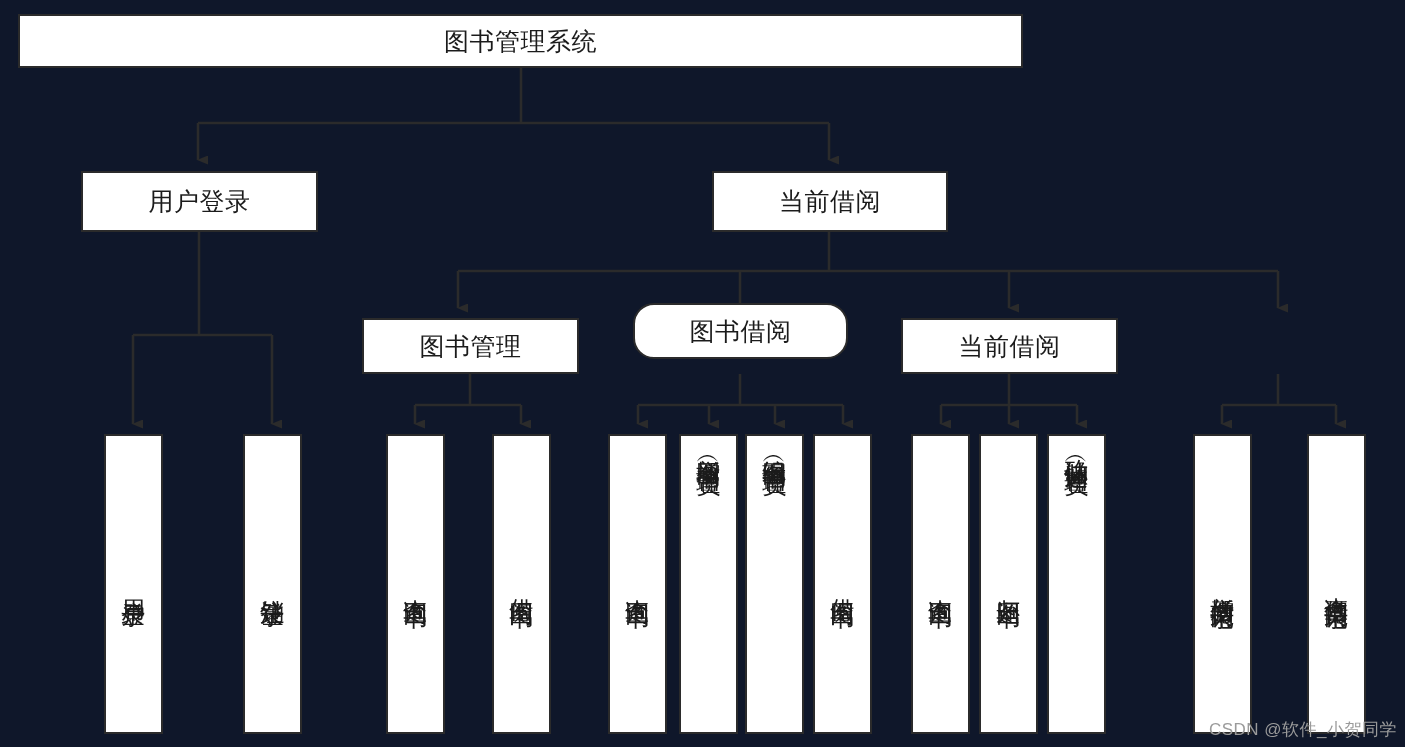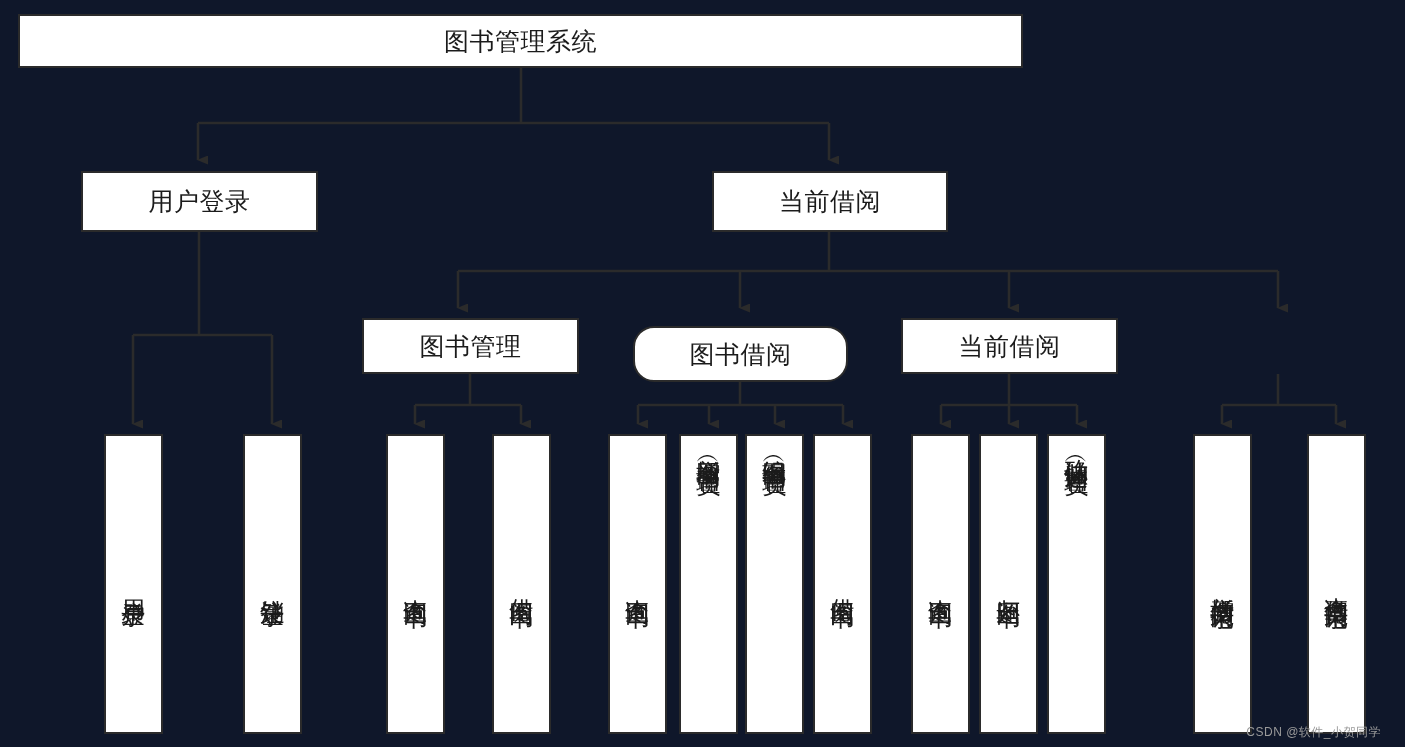--- a/index.html
+++ b/index.html
@@ -58,23 +58,23 @@
     max-height: 100%;
   }
   .node.leaf.top-aligned {
     align-items: flex-start;
   }
   .node.leaf.top-aligned .label {
     margin-top: 4px;
   }
   #watermark {
     position: absolute;
-    right: 24px;
+    right: 8px;
     bottom: 6px;
-    font-size: 12px;
+    font-size: 17px;
     color: #9a9a9a;
     letter-spacing: 0.5px;
     z-index: 5;
     white-space: nowrap;
   }
 </style>
 </head>
 <body>
 
 <div id="diagram-root">
@@ -138,21 +138,21 @@
   </div>
 
   <div class="node" style="left:712px; top:171px; width:236px; height:61px;">
     <span class="label">当前借阅</span>
   </div>
 
   <div class="node" style="left:362px; top:318px; width:217px; height:56px;">
     <span class="label">图书管理</span>
   </div>
 
-  <div class="node" style="left:633px; top:326px; width:215px; height:56px;border-radius:21px;">
+  <div class="node" style="left:633px; top:303px; width:215px; height:56px;border-radius:21px;">
     <span class="label">图书借阅</span>
   </div>
 
   <div class="node" style="left:901px; top:318px; width:217px; height:56px;">
     <span class="label">当前借阅</span>
   </div>
 
 
   <div class="node leaf" style="left:104px; top:434px; width:59px; height:300px;">
     <span class="label">用户登录</span>

